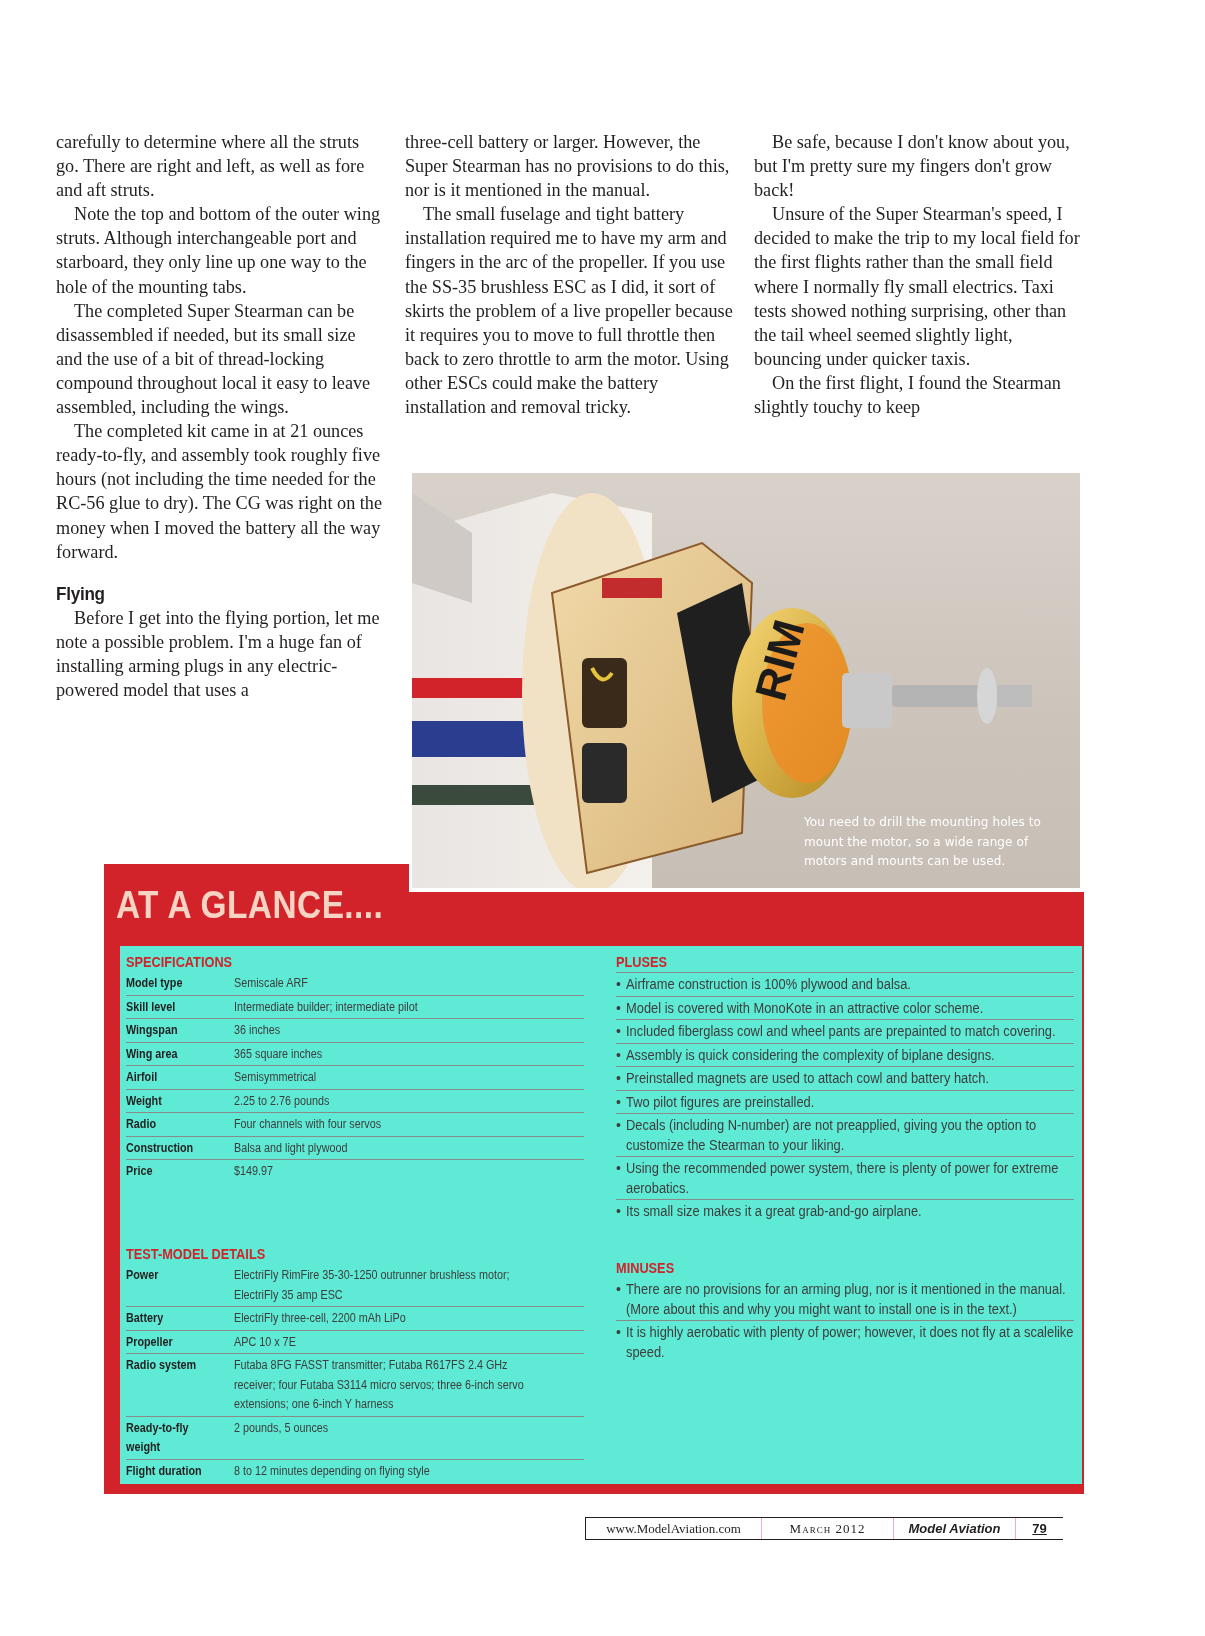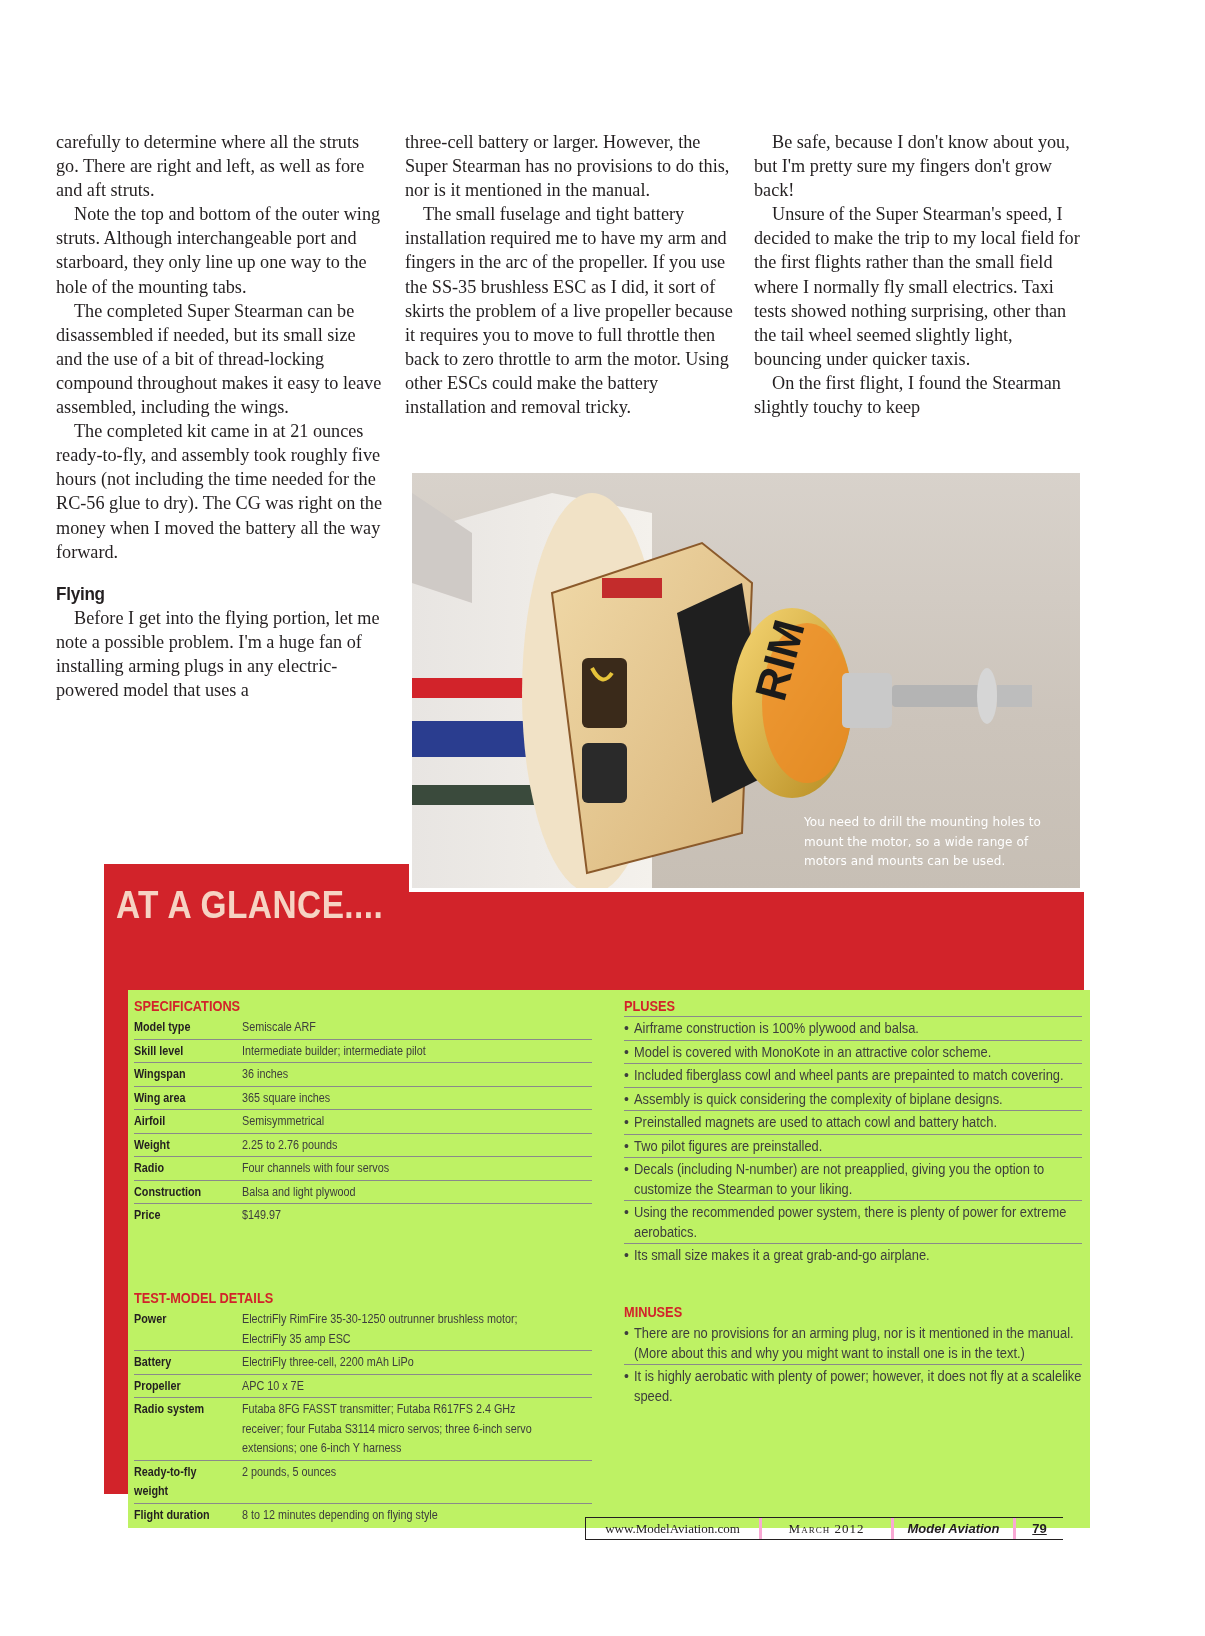--- a/index.html
+++ b/index.html
@@ -15,51 +15,51 @@
 
   .subhead { font-family: "Liberation Sans", sans-serif; font-weight: bold; font-size: 19px; margin-top: 18px; letter-spacing: -0.3px; transform: scaleX(0.9); transform-origin: left; }
 
   .photo { position: absolute; left: 412px; top: 473px; width: 668px; height: 415px; overflow: hidden; background: linear-gradient(180deg,#d8d2cb 0%,#ccc4bb 60%,#c7bfb5 100%); }
   .caption { position: absolute; left: 392px; top: 340px; width: 260px; font-family: "DejaVu Sans", sans-serif; font-size: 12px; line-height: 19.5px; color: #ffffff; letter-spacing: 0.1px; }
 
   .glance { position: absolute; left: 104px; top: 864px; width: 980px; height: 630px; }
   .glance-top { position: absolute; left: 0; top: 0; width: 305px; height: 30px; background: #d2232a; }
   .glance-body { position: absolute; left: 0; top: 28px; width: 980px; height: 602px; background: #d2232a; }
   .glance-title { position: absolute; left: 12px; top: 20px; font-family: "Liberation Sans", sans-serif; font-weight: bold; font-size: 38px; color: #f6d3c3; letter-spacing: 0.5px; transform: scaleX(0.88); transform-origin: left; }
-  .glance-inner { position: absolute; left: 24px; top: 82px; width: 962px; height: 538px; background: #bef264; margin-top: 44px; }
+  .glance-inner { position: absolute; left: 16px; top: 82px; width: 962px; height: 538px; background: #5eead4; }
 
   .sec-head { font-family: "Liberation Sans", sans-serif; font-weight: bold; font-size: 14.5px; color: #d2232a; transform: scaleX(0.88); transform-origin: left; height: 20px; line-height: 20px; }
   .spec-block { position: absolute; left: 6px; width: 458px; }
   .spec-row { display: flex; border-bottom: 1px solid #8a8a8a; font-family: "Liberation Sans", sans-serif; font-size: 12px; line-height: 19.5px; padding: 2px 0 1px 0; }
   .spec-row:last-child { border-bottom: none; }
   .spec-label { width: 108px; flex: none; font-weight: bold; color: #231f20; transform: scaleX(0.9); transform-origin: left; white-space: nowrap; }
   .spec-value { flex: 1; color: #3d3d3d; transform: scaleX(0.9); transform-origin: left; white-space: nowrap; }
   .spec-value.wrap { white-space: normal; width: 380px; }
 
   .pm-block { position: absolute; left: 496px; width: 458px; }
   .pm-row { border-top: 1px solid #8a8a8a; font-family: "Liberation Sans", sans-serif; font-size: 14px; line-height: 19.5px; color: #3d3d3d; padding: 2px 0 1px 10px; position: relative; }
   .pm-row:first-child { border-top: 1px solid #8a8a8a; }
   .pm-row .bullet { position: absolute; left: 0; top: 2px; }
   .pm-row span.txt { display: block; transform: scaleX(0.92); transform-origin: left; width: 490px; }
   .pm-list.no-top-border .pm-row:first-child { border-top: none; }
 
   .footer { position: absolute; left: 585px; top: 1517px; height: 23px; display: flex; border-top: 1px solid #231f20; border-bottom: 1px solid #231f20; border-left: 1px solid #231f20; }
-  .footer .cell { height: 21px; line-height: 21px; padding: 0 8px; border-right: 3px solid #f9a8d4; font-size: 13px; }
+  .footer .cell { height: 21px; line-height: 21px; padding: 0 8px; border-right: 1px solid #f9a8d4; font-size: 13px; }
   .f-url { font-family: "Liberation Serif", serif; width: 176px; text-align: center; }
   .f-date { font-family: "Liberation Serif", serif; width: 132px; text-align: center; font-variant: small-caps; letter-spacing: 1px; font-size: 14px; }
   .f-mag { font-family: "Liberation Sans", sans-serif; font-weight: bold; font-style: italic; width: 122px; text-align: center; }
   .f-page { font-family: "Liberation Sans", sans-serif; font-weight: bold; width: 47px; text-align: center; border-right: none !important; font-size: 15px; text-decoration: underline; }
 </style>
 </head>
 <body>
 
 <div id="col1" class="col">
   <p>carefully to determine where all the struts go. There are right and left, as well as fore and aft struts.</p>
   <p class="indent">Note the top and bottom of the outer wing struts. Although interchangeable port and starboard, they only line up one way to the hole of the mounting tabs.</p>
-  <p class="indent">The completed Super Stearman can be disassembled if needed, but its small size and the use of a bit of thread-locking compound throughout makes it easy to leave assembled, including the wings.</p>
+  <p class="indent">The completed Super Stearman can be disassembled if needed, but its small size and the use of a bit of thread-locking compound throughout local it easy to leave assembled, including the wings.</p>
   <p class="indent">The completed kit came in at 21 ounces ready-to-fly, and assembly took roughly five hours (not including the time needed for the RC-56 glue to dry). The CG was right on the money when I moved the battery all the way forward.</p>
   <div class="subhead">Flying</div>
   <p class="indent">Before I get into the flying portion, let me note a possible problem. I'm a huge fan of installing arming plugs in any electric-powered model that uses a</p>
 </div>
 
 <div id="col2" class="col">
   <p>three-cell battery or larger. However, the Super Stearman has no provisions to do this, nor is it mentioned in the manual.</p>
   <p class="indent">The small fuselage and tight battery installation required me to have my arm and fingers in the arc of the propeller. If you use the SS-35 brushless ESC as I did, it sort of skirts the problem of a live propeller because it requires you to move to full throttle then back to zero throttle to arm the motor. Using other ESCs could make the battery installation and removal tricky.</p>
 </div>
 

